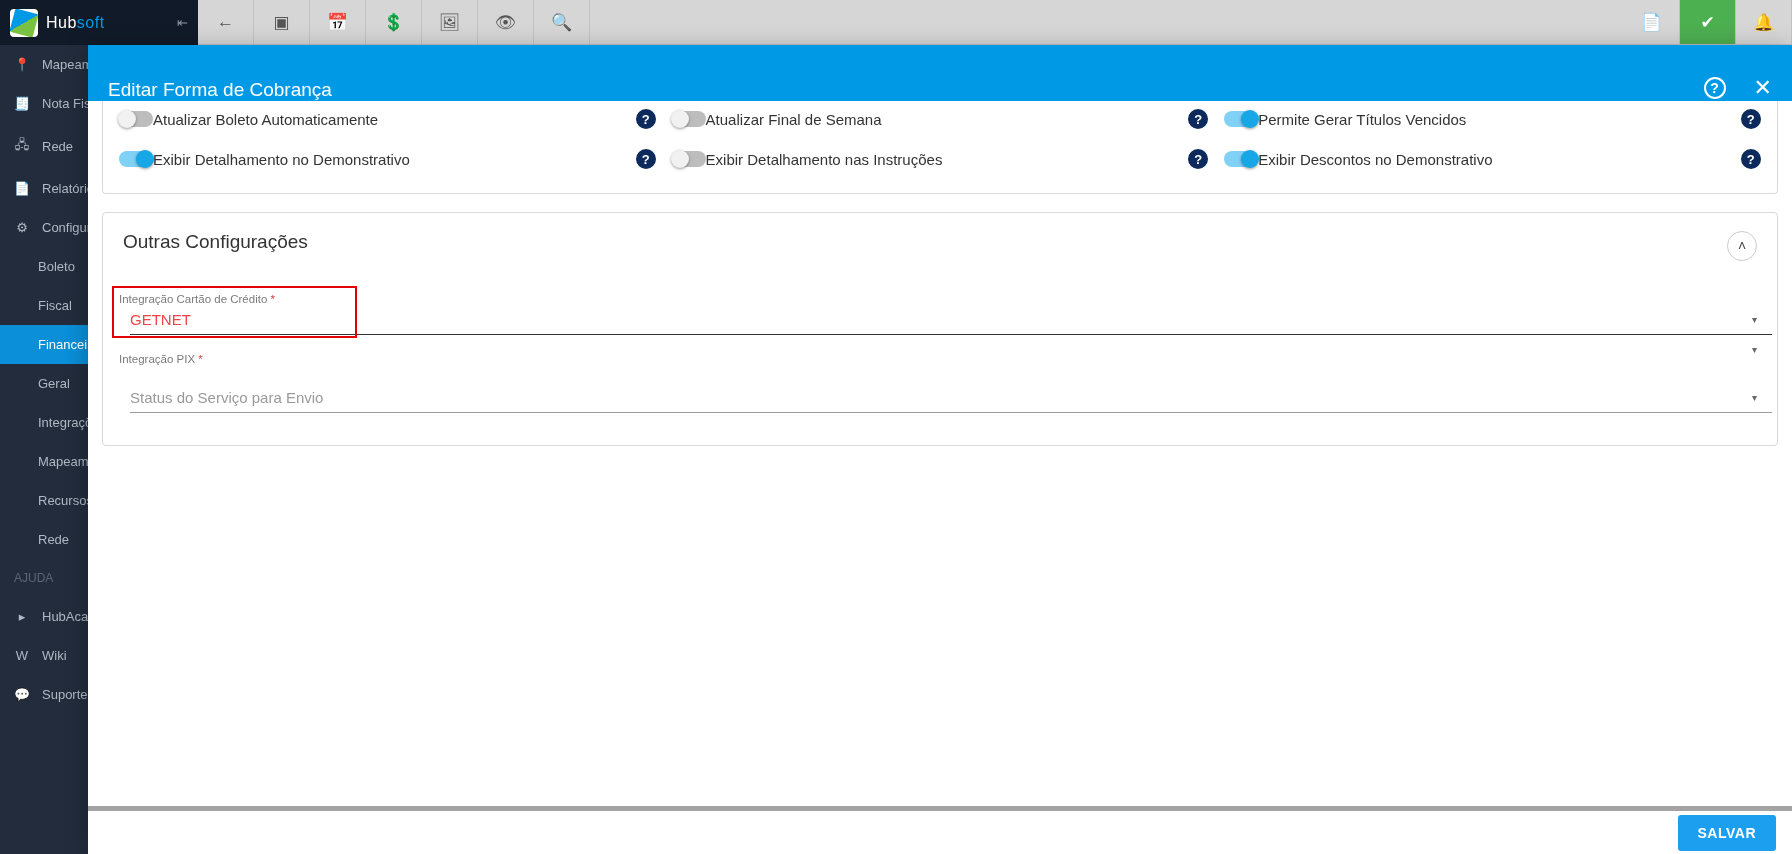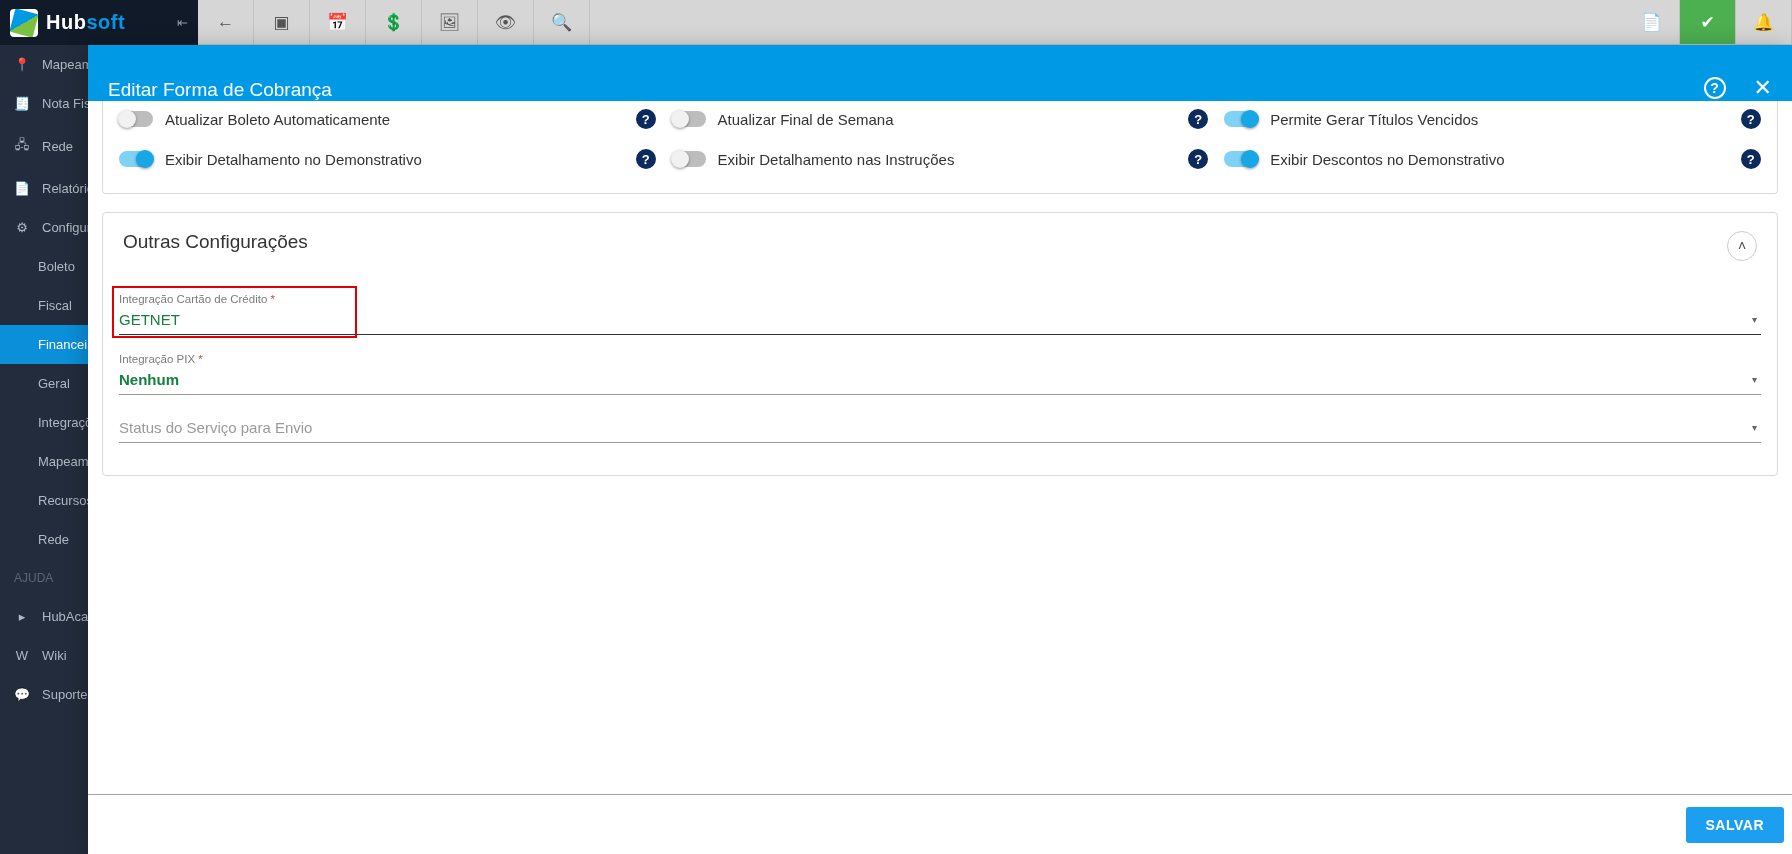--- a/index.html
+++ b/index.html
@@ -13,63 +13,63 @@
     --help-circle: #0c2a5b;
   }
   * { box-sizing: border-box; margin:0; padding:0; font-family: Arial, sans-serif; }
   body { width:1792px; height:854px; overflow:hidden; background:#e8e8e8; position:relative; }
 
   
   .sidebar { position:absolute; left:0; top:0; width:198px; height:854px; background:var(--dark-sidebar); color:var(--text-light); font-size:13px; }
   .logo-row { height:45px; background:#111a28; display:flex; align-items:center; padding-left:10px; gap:8px; }
   .logo-box { width:28px; height:28px; background:#fff; border-radius:4px; display:flex; align-items:center; justify-content:center; position:relative; overflow:hidden;}
   .logo-box::before{content:""; position:absolute; width:24px; height:24px; background:linear-gradient(135deg,#0099e6 0 50%, #7ac142 50% 100%); transform:rotate(15deg); border-radius:2px;}
-  .logo-text { font-size:20px; font-weight:700; letter-spacing:0.5px; }
+  .logo-text { font-size:16px; font-weight:400; letter-spacing:0.5px; }
   .logo-text .hub{color:#fff;} .logo-text .soft{color:var(--blue);}
   .collapse-icon{ margin-left:auto; margin-right:10px; color:#8a96a8; }
   .nav-item { display:flex; align-items:center; gap:12px; padding:12px 14px; color:var(--text-light); font-size:13px; cursor:pointer; white-space:nowrap; overflow:hidden;}
   .nav-item.active { background:var(--sidebar-active); color:#fff; }
   .nav-item .icon { width:16px; display:inline-flex; justify-content:center; }
   .nav-item.indent { padding-left:38px; }
   .nav-section { padding:12px 14px; font-size:12px; color:#5a6575; }
 
   
   .topbar { position:absolute; left:198px; top:0; right:0; height:45px; background:var(--topbar-bg); display:flex; align-items:stretch; border-bottom:1px solid #bdbdbd;}
   .tb-btn { width:56px; display:flex; align-items:center; justify-content:center; color:#555; border-right:1px solid #c2c2c2; cursor:pointer; font-size:17px;}
   .tb-spacer{ flex:1;}
   .tb-btn.green{ background:var(--green); color:#fff;}
 
   
   .overlay { position:absolute; left:88px; top:45px; right:0; bottom:0; background:#fff; display:flex; flex-direction:column; box-shadow:-4px 0 20px rgba(0,0,0,.2);}
   .modal-header { height:56px; background:var(--blue); color:#fff; display:flex; align-items:flex-end; padding:0 20px; font-size:19px; font-weight:400;}
   .modal-header .tools{ margin-left:auto; display:flex; gap:28px; align-items:center;}
   .modal-body { flex:1; overflow:auto; background:#fff; padding:4px 14px 10px 14px;}
-  .modal-footer { height:60px; border-top:1px solid #a3a3a3; display:flex; align-items:center; justify-content:flex-end; padding:0 8px;}
+  .modal-footer { height:48px; border-top:5px solid #a3a3a3; display:flex; align-items:center; justify-content:flex-end; padding:0 16px;}
   .save-btn { background:#1d9ff0; color:#fff; border:none; padding:10px 20px; border-radius:3px; font-size:14px; font-weight:600; letter-spacing:.5px; cursor:pointer;}
 
   
   .card { border:1px solid #dadada; border-radius:4px; background:#fff; margin-bottom:18px;}
   .card-header { padding:18px 20px; font-size:19px; color:#333; display:flex; }
   .card-header .expand-btn { margin-left:auto; width:30px; height:30px; border:1px solid #ccc; border-radius:50%; display:flex; align-items:center; justify-content:center; font-size:14px; color:#444; cursor:pointer;}
   .card-body { padding:6px 12px 14px 12px;}
 
   
   .toggle-grid { display:flex; flex-wrap:wrap; padding:0 8px 14px 8px;}
-  .toggle-cell { width:33.33%; display:flex; align-items:center; gap:12px; padding:10px 8px; position:relative; color:#333; font-size:15px;}
+  .toggle-cell { width:33.33%; display:flex; align-items:center; gap:0; padding:10px 8px; position:relative; color:#333; font-size:15px;}
   .switch { width:34px; height:16px; border-radius:16px; position:relative; flex-shrink:0;}
   .switch::after{content:""; position:absolute; width:18px; height:18px; border-radius:50%; top:-1px; background:#fff; box-shadow:0 1px 3px rgba(0,0,0,.4);}
   .switch.off{ background:#bdbdbd;} .switch.off::after{ left:-1px; background:#f1f1f1;}
   .switch.on{ background:#7fd1f6;} .switch.on::after{ right:-1px; background:#17a7e6;}
   .help-dot { margin-left:auto; width:20px; height:20px; border-radius:50%; background:var(--help-circle); color:#fff; font-size:13px; font-weight:700; display:flex; align-items:center; justify-content:center;}
 
   
   .field { margin:8px 4px 18px 4px; position:relative;}
   .field-label { font-size:11.5px; color:#7b7b7b;}
   .field-label .req{ color:#d24545;}
-  .field-input { width:100%; border:none; border-bottom:1px solid #9c9c9c; background:transparent; font-size:15px; padding:6px 24px 6px 0; color:#15803d; outline:none;}
+  .field-input { width:100%; border:none; border-bottom:1px solid #9c9c9c; background:transparent; font-size:15px; padding:6px 24px 6px 0; color:#ef4444; outline:none;margin-left:11px;}
   .field-input.bold{font-weight:600;}
   .field-input::placeholder{color:#9a9a9a;}
   .caret { position:absolute; right:4px; bottom:10px; font-size:10px; color:#666;}
   .highlight-box { position:absolute; border:2px solid #e30000; left:-7px; top:-7px; width:245px; height:52px; pointer-events:none;}
 
   textarea.field-input { resize:none; height:100px; border:none; border-bottom:1px solid #c8c8c8; font-family:inherit;}
 
   
   .fake-scroll { position:absolute; right:0; top:45px; bottom:0; width:17px; background:#f0f0f0;}
   .fake-thumb { position:absolute; right:2px; top:390px; width:13px; height:110px; background:#c5c5c5; border-radius:2px;}
@@ -221,21 +221,20 @@
       <div class="card-body">
         <div class="field" style="border-bottom:none;">
           <div class="highlight-box"></div>
           <div class="field-label"><span>Integração Cartão de Crédito</span> <span class="req">*</span></div>
           <input class="field-input" readonly="" style="border-bottom: 1.5px solid rgb(51, 51, 51);" value="GETNET">
           <span class="caret">▾</span>
         </div>
 
         <div class="field">
           <div class="field-label"><span>Integração PIX</span> <span class="req">*</span></div>
-          <input class="field-input bold" readonly="" value="Nenhum" style="">
           <span class="caret">▾</span>
         </div>
 
         <div class="field">
           <input class="field-input" readonly="" placeholder="Status do Serviço para Envio" style="">
           <span class="caret">▾</span>
         </div>
 
       </div>
     </div>

